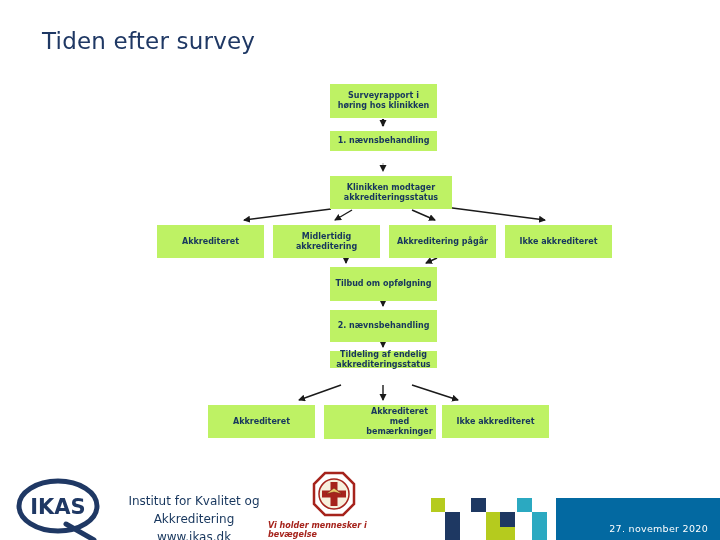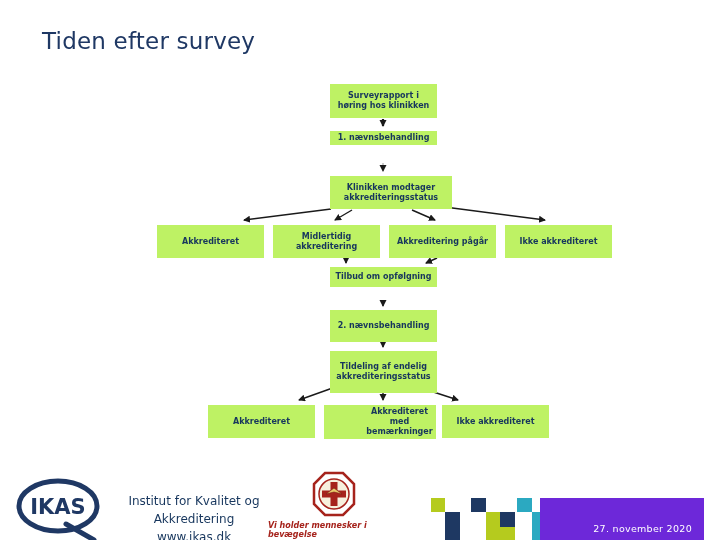--- a/index.html
+++ b/index.html
@@ -32,22 +32,22 @@
   }
   .motto {
     position:absolute; left:268px; top:521px; width:150px; 
     font-size:8px; font-style:italic; font-weight:bold; color:#A6231C;
   }
   .mosaic { position:absolute; }
   .m-lime { background:#B5CB1E; }
   .m-navy { background:#1E3862; }
   .m-cyan { background:#2BA9C1; }
   .datebar {
-    position:absolute; left:540px; top:498px; width:164px; height:42px;
-    background:#6d28d9;
+    position:absolute; left:556px; top:498px; width:164px; height:42px;
+    background:#0369a1;
   }
   .datebar span {
     position:absolute; right:12px; bottom:6px;
     color:#ffffff; font-size:9.5px; letter-spacing:0.3px;
   }
   .logo-ikas { position:absolute; left:14px; top:476px; }
   .logo-emblem { position:absolute; left:311px; top:470px; }
 </style>
 </head>
 <body>
@@ -71,29 +71,29 @@
     <line x1="346" y1="258" x2="346" y2="263" stroke="#1a1a1a" stroke-width="1.4" marker-end="url(#ah)"></line>
     <line x1="437" y1="258" x2="426" y2="263" stroke="#1a1a1a" stroke-width="1.4" marker-end="url(#ah)"></line>
     <line x1="383" y1="302" x2="383" y2="306" stroke="#1a1a1a" stroke-width="1.4" marker-end="url(#ah)"></line>
     <line x1="383" y1="343" x2="383" y2="347" stroke="#1a1a1a" stroke-width="1.4" marker-end="url(#ah)"></line>
     <line x1="341" y1="385" x2="299" y2="400" stroke="#1a1a1a" stroke-width="1.4" marker-end="url(#ah)"></line>
     <line x1="383" y1="385" x2="383" y2="400" stroke="#1a1a1a" stroke-width="1.4" marker-end="url(#ah)"></line>
     <line x1="412" y1="385" x2="458" y2="400" stroke="#1a1a1a" stroke-width="1.4" marker-end="url(#ah)"></line>
   </svg>
 
   <div class="fbox" style="left:330px;top:84px;width:107px;height:34px;">Surveyrapport i høring hos klinikken</div>
-  <div class="fbox" style="left:330px;top:131px;width:107px;height:14px;">1. nævnsbehandling</div>
+  <div class="fbox" style="left:330px;top:131px;width:107px;height:20px;">1. nævnsbehandling</div>
   <div class="fbox" style="left:330px;top:176px;width:122px;height:33px;">Klinikken modtager akkrediteringsstatus</div>
   <div class="fbox" style="left:157px;top:225px;width:107px;height:33px;">Akkrediteret</div>
   <div class="fbox" style="left:389px;top:225px;width:107px;height:33px;">Akkreditering pågår</div>
   <div class="fbox" style="left:273px;top:225px;width:107px;height:33px;">Midlertidig akkreditering</div>
   <div class="fbox" style="left:505px;top:225px;width:107px;height:33px;">Ikke akkrediteret</div>
-  <div class="fbox" style="left:330px;top:267px;width:107px;height:20px;">Tilbud om opfølgning</div>
+  <div class="fbox" style="left:330px;top:267px;width:107px;height:34px;">Tilbud om opfølgning</div>
   <div class="fbox" style="left:330px;top:310px;width:107px;height:32px;">2. nævnsbehandling</div>
-  <div class="fbox" style="left:330px;top:351px;width:107px;height:42px;">Tildeling af endelig akkrediteringsstatus</div>
+  <div class="fbox" style="left:330px;top:351px;width:107px;height:17px;">Tildeling af endelig akkrediteringsstatus</div>
   <div class="fbox" style="left:208px;top:405px;width:107px;height:33px;">Akkrediteret</div>
   <div class="fbox" style="left:324px;top:405px;width:112px;height:34px;padding-left:42px;">Akkrediteret med bemærkninger</div>
   <div class="fbox" style="left:442px;top:405px;width:107px;height:33px;">Ikke akkrediteret</div>
 
   <svg class="logo-ikas" width="102" height="64" viewBox="0 0 102 64">
     <ellipse cx="44" cy="30" rx="39" ry="25" fill="#ffffff" stroke="#1F3864" stroke-width="5"></ellipse>
     <line x1="52" y1="48" x2="80" y2="64" stroke="#1F3864" stroke-width="5" stroke-linecap="round"></line>
     <text x="44" y="38" text-anchor="middle" font-size="21" font-weight="bold" fill="#1F3864" font-family="DejaVu Sans, sans-serif">IKAS</text>
   </svg>
 

